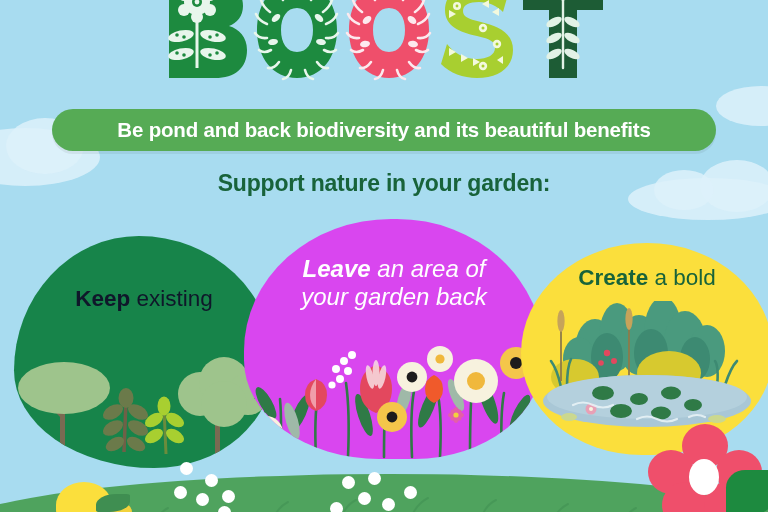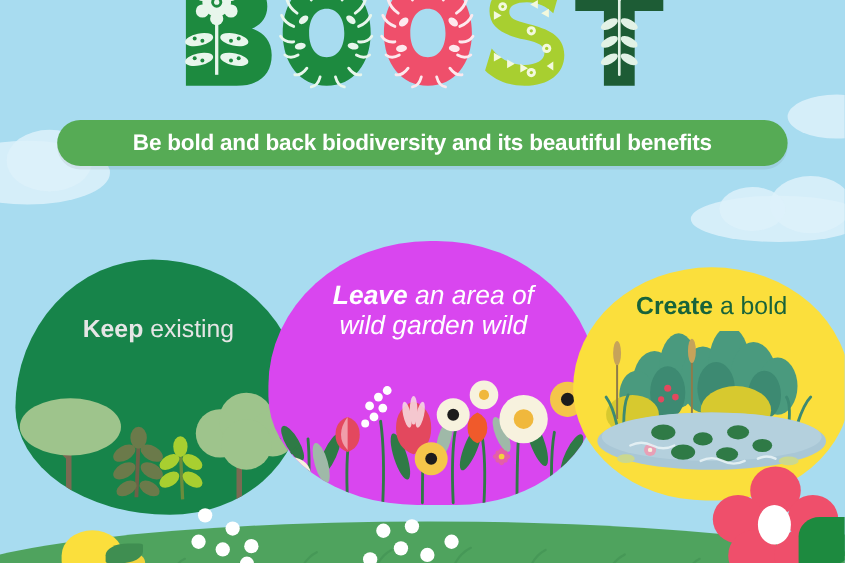--- a/index.html
+++ b/index.html
@@ -66,21 +66,21 @@
   }
   #card-pond{
     left:521px;top:243px;width:252px;height:212px;
     background:#fbdf3c;
     border-radius:50% 50% 48% 48% / 52% 52% 48% 48%;
   }
   .card-text{
     position:absolute;left:0;width:100%;text-align:center;
     line-height:1.18;padding:0 14px;box-sizing:border-box;
   }
-  #txt-keep{top:50px;color:#e5e5e5;font-size:22.5px;}
+  #txt-keep{top:50px;color:#0f172a;font-size:22.5px;}
   #txt-leave{top:36px;color:#ffffff;font-size:24px;}
   #txt-pond{top:22px;color:#18633a;font-size:22.5px;}
   .card-text b{font-weight:bold;}
   .card-text span{font-weight:normal;}
 
   
   #hill{
     position:absolute;left:-60px;top:474px;width:900px;height:170px;
     background:#4fa35e;
     border-radius:50% 50% 0 0 / 60px 60px 0 0;
@@ -260,23 +260,24 @@
           <circle cx="28" cy="6" r="2.4"></circle>
             <circle cx="56" cy="6" r="2.4"></circle>
           <circle cx="36" cy="2.5" r="2.2"></circle>
             <circle cx="48" cy="2.5" r="2.2"></circle>
         </g>
       </svg>
     </div>
   </div>
 
   <div id="banner">
-    <div id="banner-text">Be bold and back biodiversity and its beautiful benefits</div>
-  </div>
-
+    <div id="banner-text">Be pond and back biodiversity and its beautiful benefits</div>
+  </div>
+
+  <div id="subtitle">Support nature in your garden:</div>
 
   <div class="blob" id="card-keep">
     <div class="card-text" id="txt-keep">
       <b>Keep</b><span> existing</span><br>
     </div>
     <svg width="260" height="120" style="position:absolute;left:0;top:118px;" viewBox="0 0 260 120">
 
       <rect x="46" y="38" width="5" height="62" fill="#7a6a52"></rect>
       <path d="M48 62 L34 48" stroke="#7a6a52" stroke-width="4" fill="none"></path>
       <path d="M48 58 L64 44" stroke="#7a6a52" stroke-width="4" fill="none"></path>
@@ -310,21 +311,21 @@
           <circle cx="210" cy="28" r="25"></circle>
         <circle cx="234" cy="40" r="21"></circle>
           <circle cx="210" cy="50" r="23"></circle>
       </g>
     </svg>
   </div>
 
   <div class="blob" id="card-leave">
     <div class="card-text" id="txt-leave">
       <b>Leave</b><span> an area of</span><br>
-      <span>wild garden wild</span>
+      <span>your garden back</span>
     </div>
     <svg width="300" height="130" style="position:absolute;left:0;top:110px;" viewBox="0 0 300 130">
 
       <g stroke="#2f7a46" stroke-width="2.6" fill="none" stroke-linecap="round">
         <path d="M36 128 q2 -36 0 -58"></path>
           <path d="M72 128 q-2 -40 2 -62"></path>
         <path d="M104 128 q2 -46 -2 -74"></path>
           <path d="M140 128 q0 -40 2 -60"></path>
         <path d="M168 128 q-2 -44 2 -66"></path>
           <path d="M196 128 q2 -40 -2 -62"></path>

